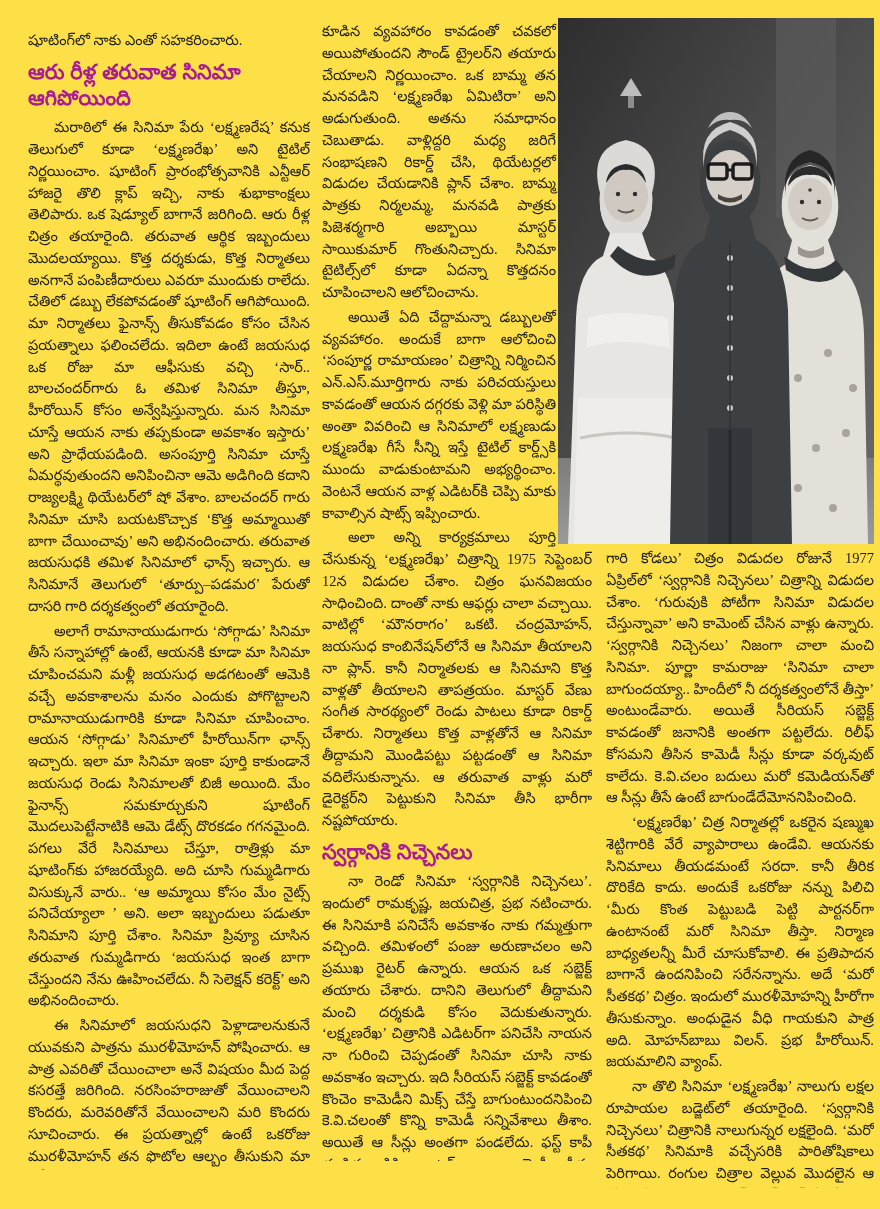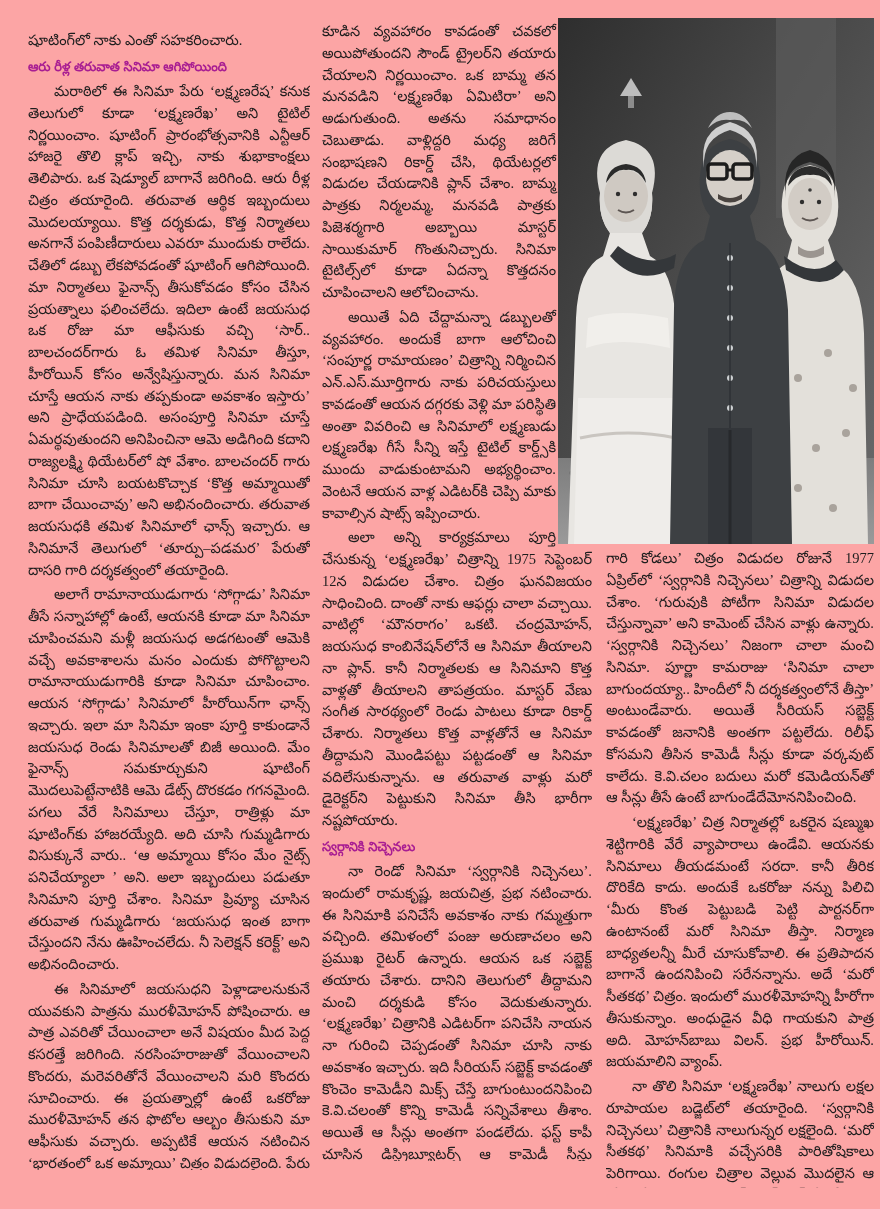--- a/index.html
+++ b/index.html
@@ -1,30 +1,30 @@
 <!DOCTYPE html>
 <html style="--heading: #a81d92; --ink: #1d1d1d;"><head>
 <meta charset="utf-8">
 <style>
   :root { --heading:#a81d92; --ink:#1d1d1d; }
   html,body { margin:0; padding:0; background:#ffffff; }
   .page {
-    position:relative; width:880px; height:1209px; background:#fca5a5;
+    position:relative; width:880px; height:1209px; background:#fde047;
     font-family:"Liberation Serif","DejaVu Sans",sans-serif; color:var(--ink);
     overflow:hidden;
   }
   .col {
     position:absolute; text-align:justify; font-size:14.5px; line-height:1.5;
     color:var(--ink); overflow:hidden;
   }
   .col p { margin:0 0 3px 0; text-indent:26px; }
   .col p.lead { text-indent:0; }
   .section-heading {
     color:var(--heading); font-family:"Liberation Sans","DejaVu Sans",sans-serif;
-    font-size:13px; font-weight:bold; line-height:1.25; text-align:left;
+    font-size:21px; font-weight:bold; line-height:1.25; text-align:left;
     margin:7px 0 6px 0; text-indent:0;
   }
   #col1 { left:28px;  top:30px;  width:282px; height:1140px; }
   #col2 { left:322px; top:21px;  width:270px; height:1140px; }
   #col3 { left:606px; top:548px; width:268px; height:640px;  }
   .photo-spacer { float:right; width:36px; height:524px; }
   .photo-frame { position:absolute; left:558px; top:18px; width:316px; height:526px; background:#444; }
   .photo-frame svg { display:block; }
   .mag-footer {
     position:absolute; left:560px; top:1170px; width:312px; text-align:right;

